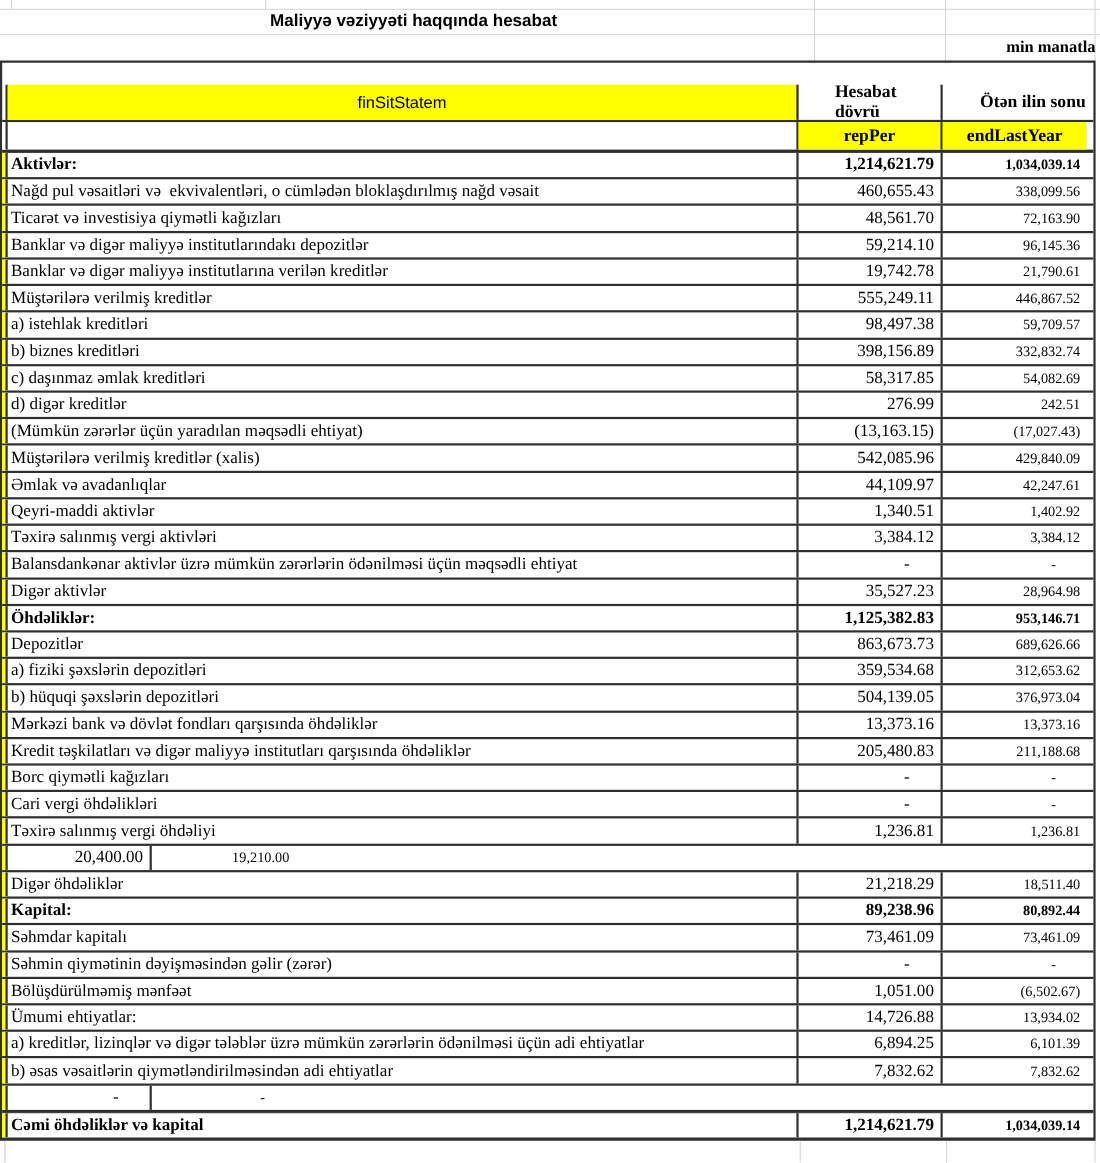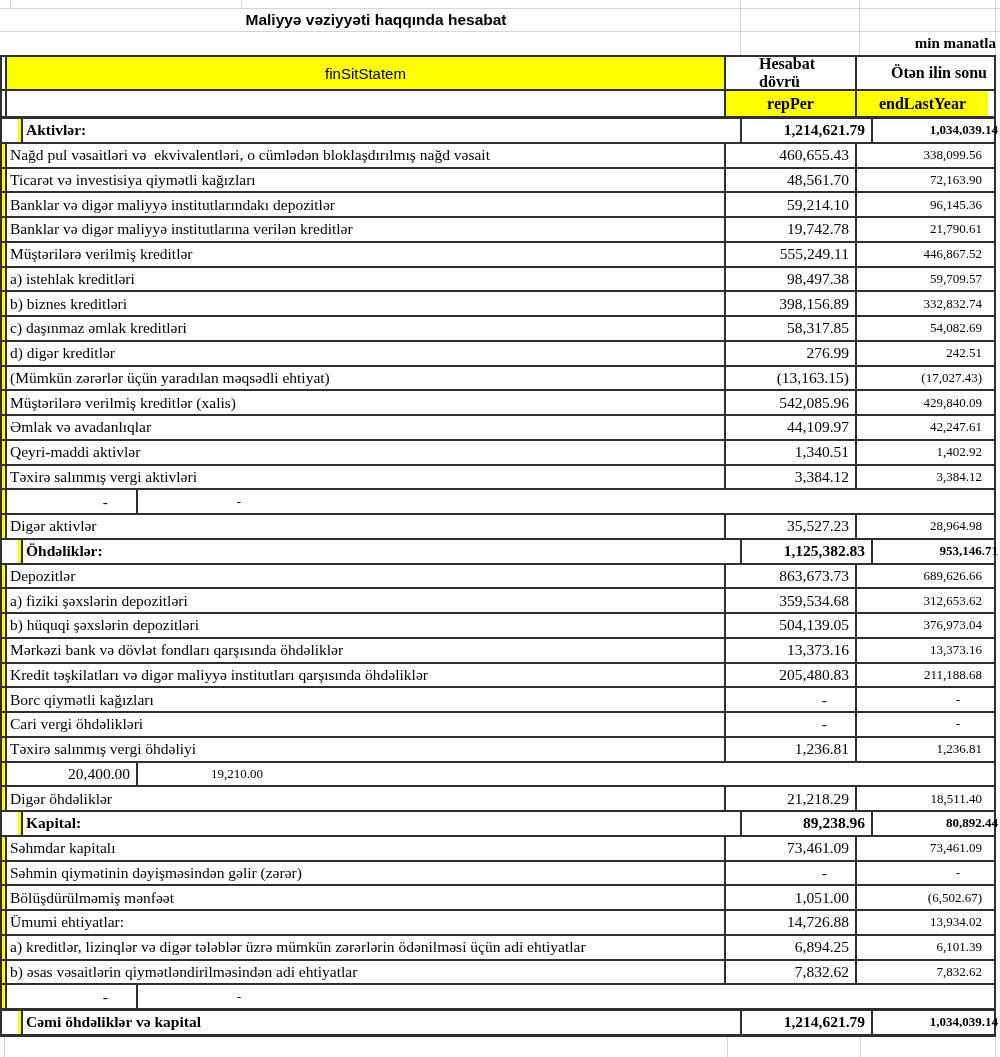--- a/index.html
+++ b/index.html
@@ -33,32 +33,32 @@
   .trow:last-child{border-bottom:none;}
   .c{display:flex;align-items:center;box-sizing:border-box;min-width:0;overflow:hidden;}
   .c-a{width:5px;border-right:2px solid var(--bd);flex:none;}
   .c-label{width:719px;border-right:2px solid var(--bd);padding-left:3px;flex:none;
            font-size:15.5px;white-space:pre;}
   .c-v1{width:131px;border-right:2px solid var(--bd);flex:none;justify-content:flex-end;
         padding-right:6px;font-size:15.5px;}
   .c-v2{width:131px;flex:none;justify-content:flex-end;padding-right:6px;font-size:13px;}
   .dash{padding-right:28px;}
 
-  .row-h1{flex:0 0 34px;}
+  .row-h1{flex:0 0 34px;margin-top:20px;}
   .row-h1 .c-label{background:var(--yellow);justify-content:center;padding-left:0;
                    font-family:"Liberation Sans", sans-serif;font-size:15px;}
   .row-h1 .c-v1,.row-h1 .c-v2{justify-content:center;padding-right:0;
                    font-weight:bold;font-size:16px;padding-left:33px;}
   .row-h2{flex:0 0 28px;border-bottom-width:3px;}
   .row-h2 .c-v1,.row-h2 .c-v2{background:var(--yellow);justify-content:center;
                    padding-right:0;font-weight:bold;font-size:16px;}
 
   .tdata{flex:1 1 0;}
   .tdata .c-a{background:var(--yellow);}
-  .tdata.bold{font-weight:bold;padding-left:16px;}
+  .tdata.bold{font-weight:bold;}
   .tdata.thick-top{border-top:1px solid var(--bd);}
 </style>
 </head>
 <body>
 
 <div id="page">
 
   <div class="gl-h" style="top:8px"></div>
   <div class="gl-h" style="top:31px"></div>
   <div class="gl-v" style="left:10px;top:0;height:8px"></div>
@@ -160,20 +160,21 @@
     <div class="c c-label">Qeyri-maddi aktivlər</div>
     <div class="c c-v1">1,340.51</div>
     <div class="c c-v2">1,402.92</div>
   </div><div class="trow tdata">
     <div class="c c-a"></div>
     <div class="c c-label">Təxirə salınmış vergi aktivləri</div>
     <div class="c c-v1">3,384.12</div>
     <div class="c c-v2">3,384.12</div>
   </div><div class="trow tdata">
     <div class="c c-a"></div>
+    <div class="c c-label">Balansdankənar aktivlər üzrə mümkün zərərlərin ödənilməsi üçün məqsədli ehtiyat</div>
     <div class="c c-v1 dash">-</div>
     <div class="c c-v2 dash">-</div>
   </div><div class="trow tdata">
     <div class="c c-a"></div>
     <div class="c c-label">Digər aktivlər</div>
     <div class="c c-v1">35,527.23</div>
     <div class="c c-v2">28,964.98</div>
   </div><div class="trow tdata bold">
     <div class="c c-a"></div>
     <div class="c c-label">Öhdəliklər:</div>

